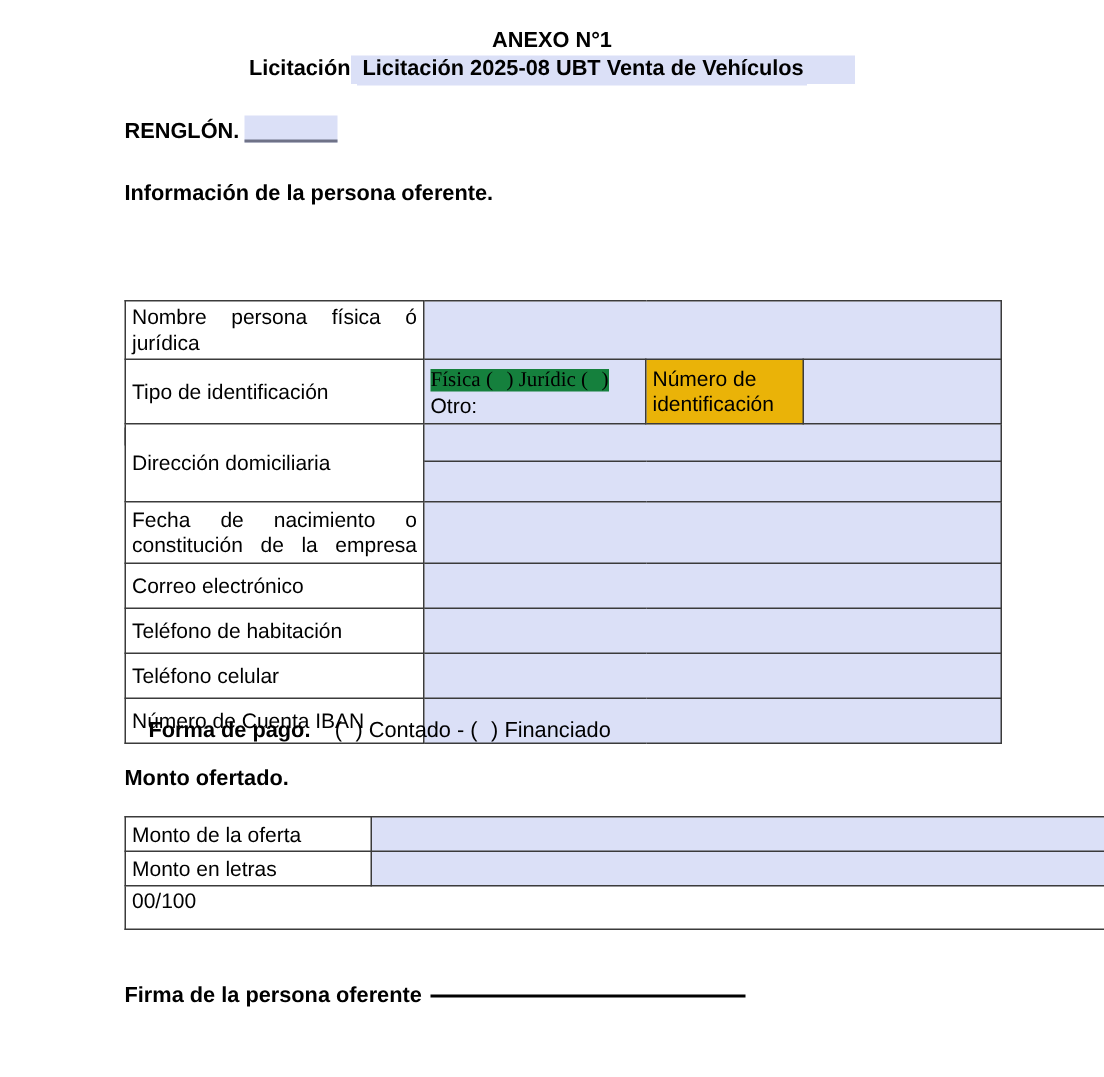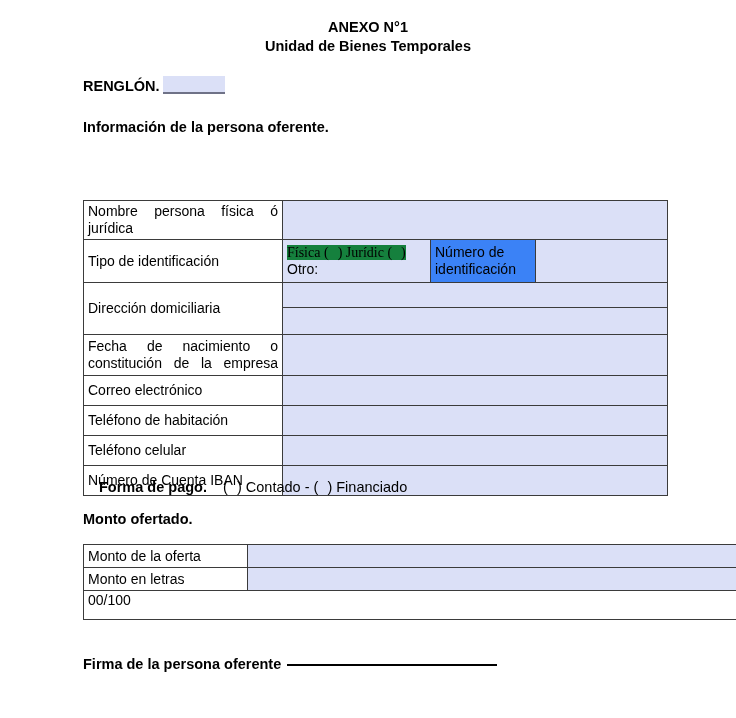--- a/index.html
+++ b/index.html
@@ -103,21 +103,21 @@
     background: #15803d;
     white-space: nowrap;
     font-family: Liberation Serif, serif;
   }
   .chk .gap {
     display: inline-block;
     width: 9px;
     background: #dbe0f7;
   }
   .ident-cell {
-    background: #3b82f6;
+    background: #eab308;
     line-height: 17px;
   }
   .dir-label {
     position: relative;
   }
   .dir-tick {
     position: absolute;
     left: -1px;
     top: 2px;
     width: 1.3px;
@@ -180,21 +180,23 @@
     border-bottom: 2.5px solid #000;
     vertical-align: 3px;
     margin-left: 6px;
   }
 </style>
 </head>
 <body>
 
 <div class="title-block">
   <div class="title-line">ANEXO N°1</div>
-  <div class="title-line">Unidad de Bienes Temporales</div>
+  <div class="title-lic-line">
+    <span>Licitación</span><span class="lic-pad">&nbsp;</span><span class="lic-value">Licitación 2025-08 UBT Venta de Vehículos</span><span class="lic-pad">&nbsp;&nbsp;&nbsp;&nbsp;&nbsp;&nbsp;&nbsp;&nbsp;</span>
+  </div>
 </div>
 
 <div class="renglon">
   <span>RENGLÓN.</span><span class="renglon-blank"></span>
 </div>
 
 <div class="section-label info-label">Información de la persona oferente.</div>
 
 <table class="form-table" id="oferente-table">
   <colgroup>

